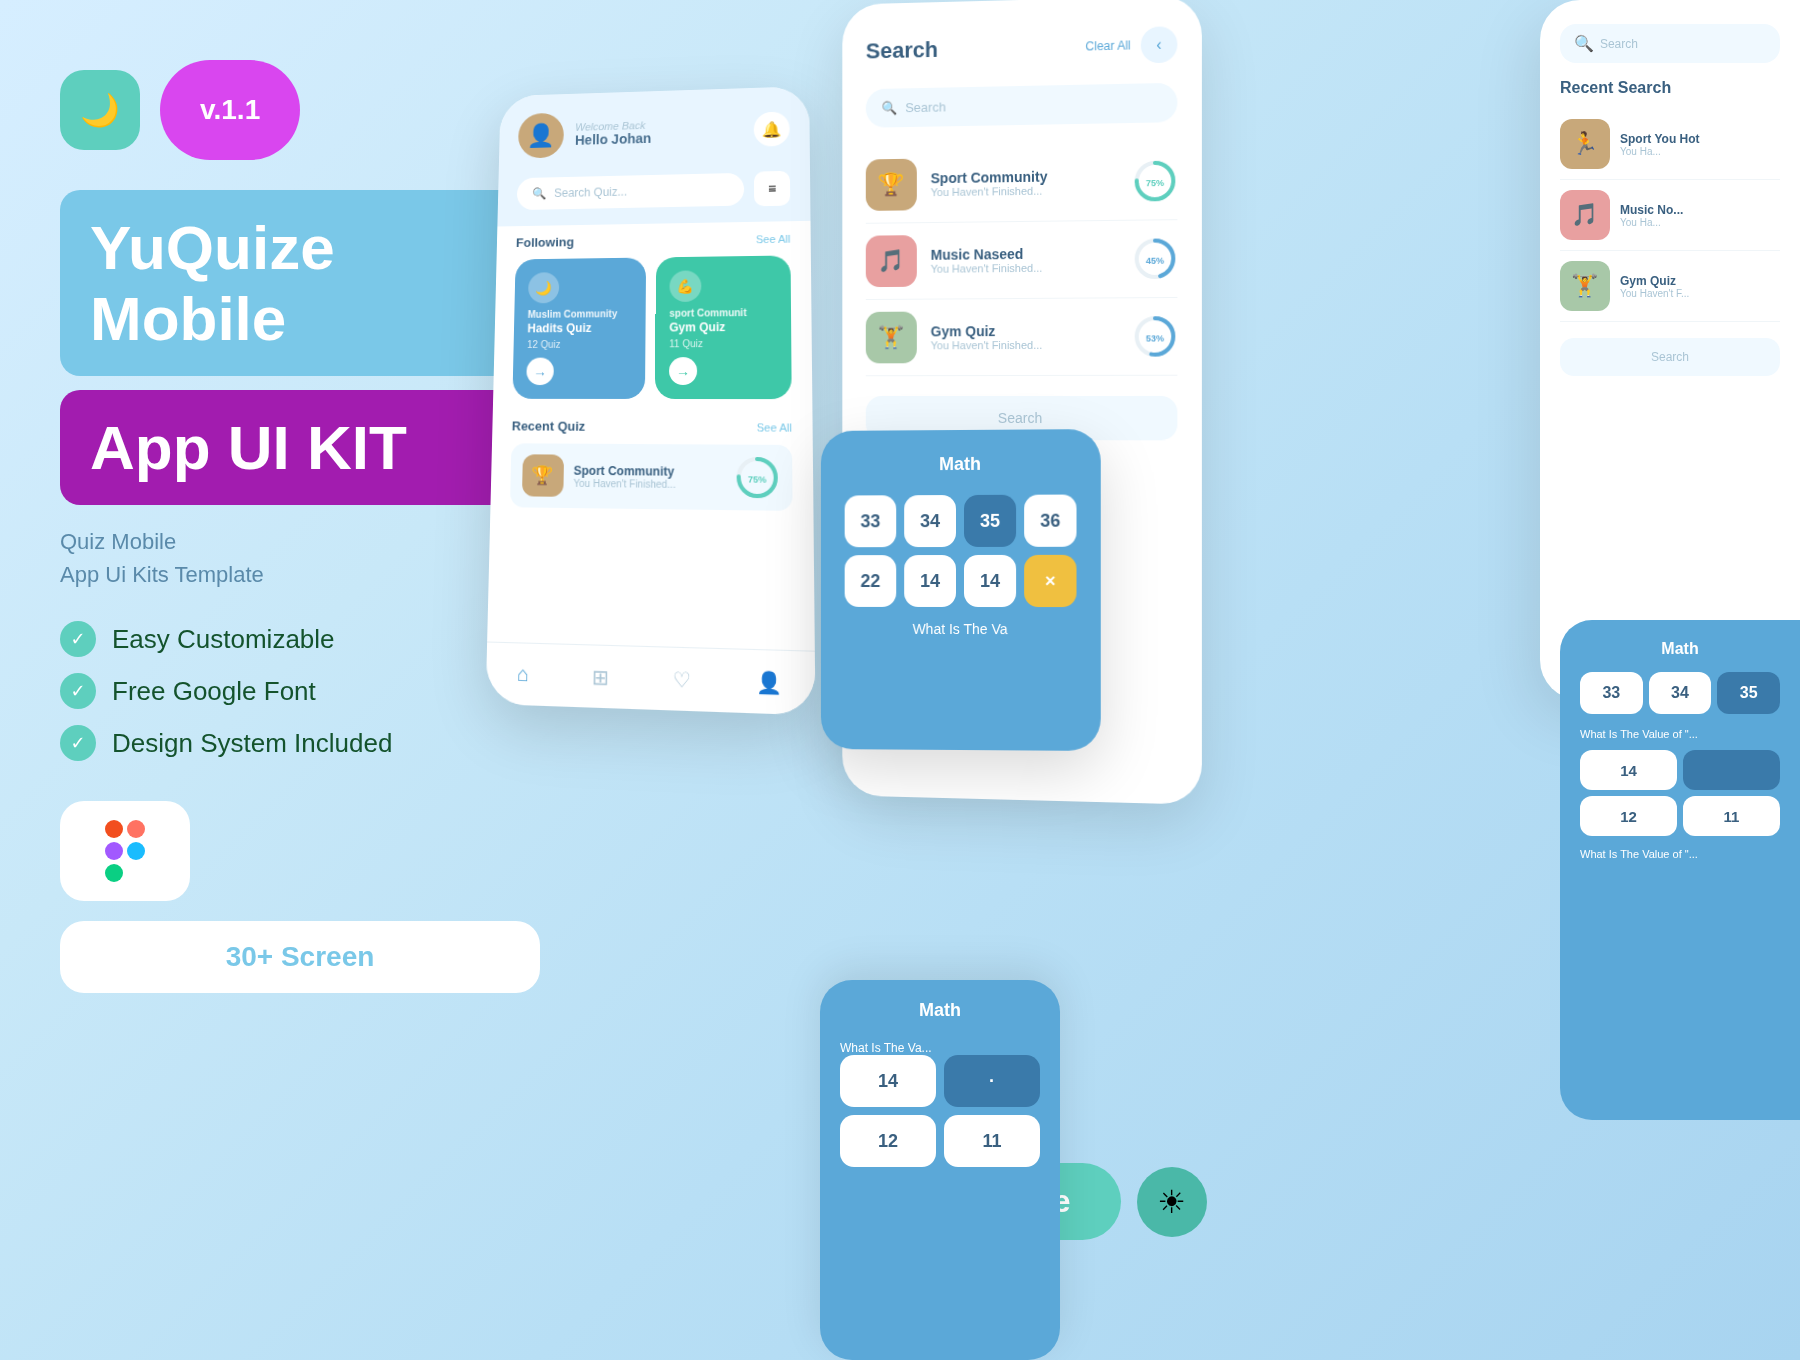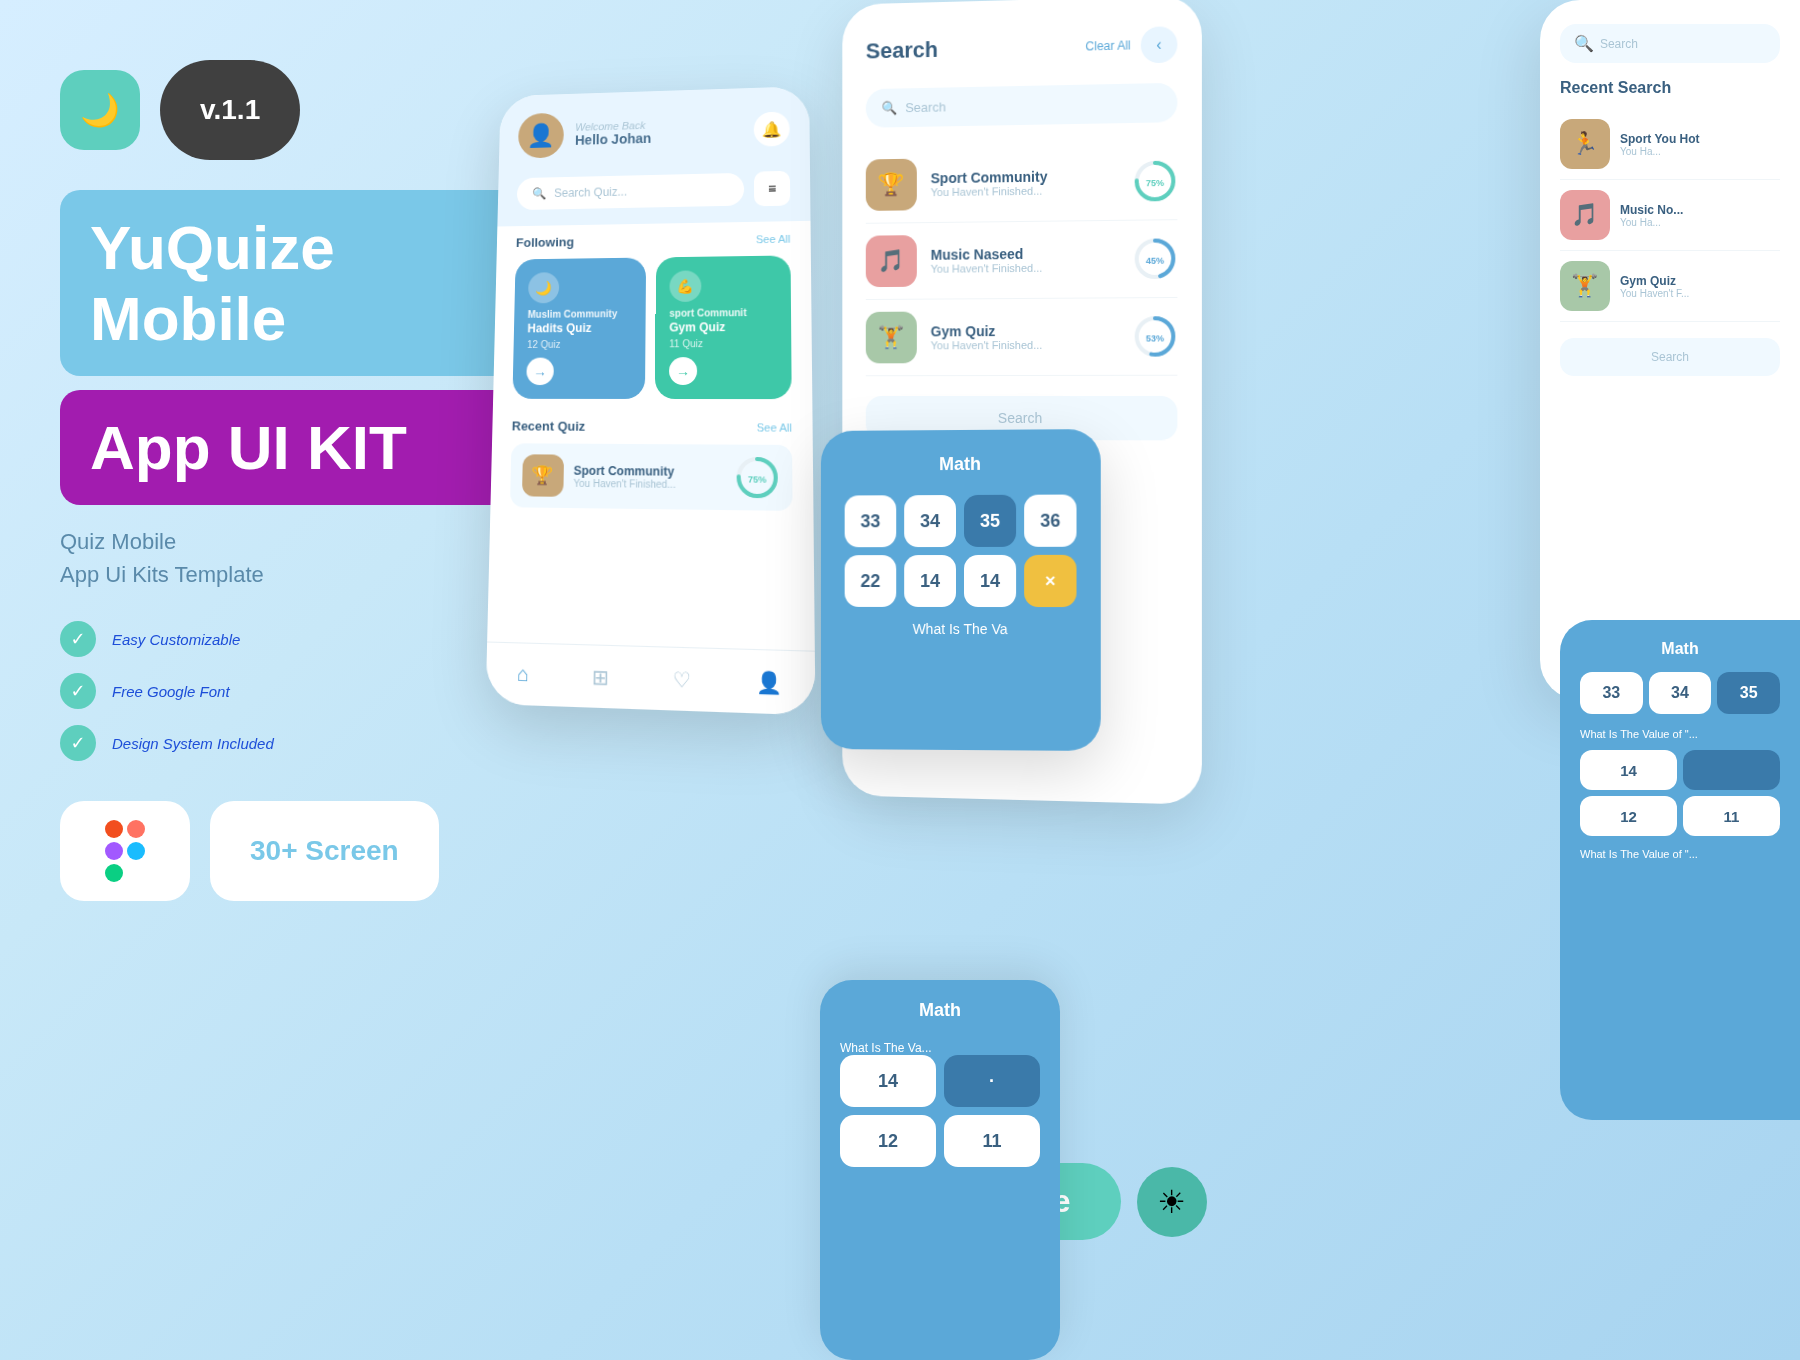--- a/index.html
+++ b/index.html
@@ -32,21 +32,21 @@
       height: 80px;
       background: #5ecfbe;
       border-radius: 24px;
       display: flex;
       align-items: center;
       justify-content: center;
       font-size: 32px;
     }
 
     .version-badge {
-      background: #404040;
+      background: #d946ef;
       border-radius: 50px;
       padding: 34px 40px;
       color: white;
       font-size: 28px;
       font-weight: 700;
     }
 
     .title-block {
       margin-bottom: 20px;
     }
@@ -105,28 +105,28 @@
       border-radius: 50%;
       display: flex;
       align-items: center;
       justify-content: center;
       color: white;
       font-size: 18px;
       flex-shrink: 0;
     }
 
     .feature-text {
-      color: #1d4ed8;
-      font-size: 15px;
-      font-style: italic;
+      color: #14532d;
+      font-size: 26px;
     }
 
     .bottom-badges {
       display: flex;
       gap: 20px;
+      flex-direction: column;
     }
 
     .figma-badge {
       width: 130px;
       height: 100px;
       background: white;
       border-radius: 24px;
       display: flex;
       align-items: center;
       justify-content: center;

